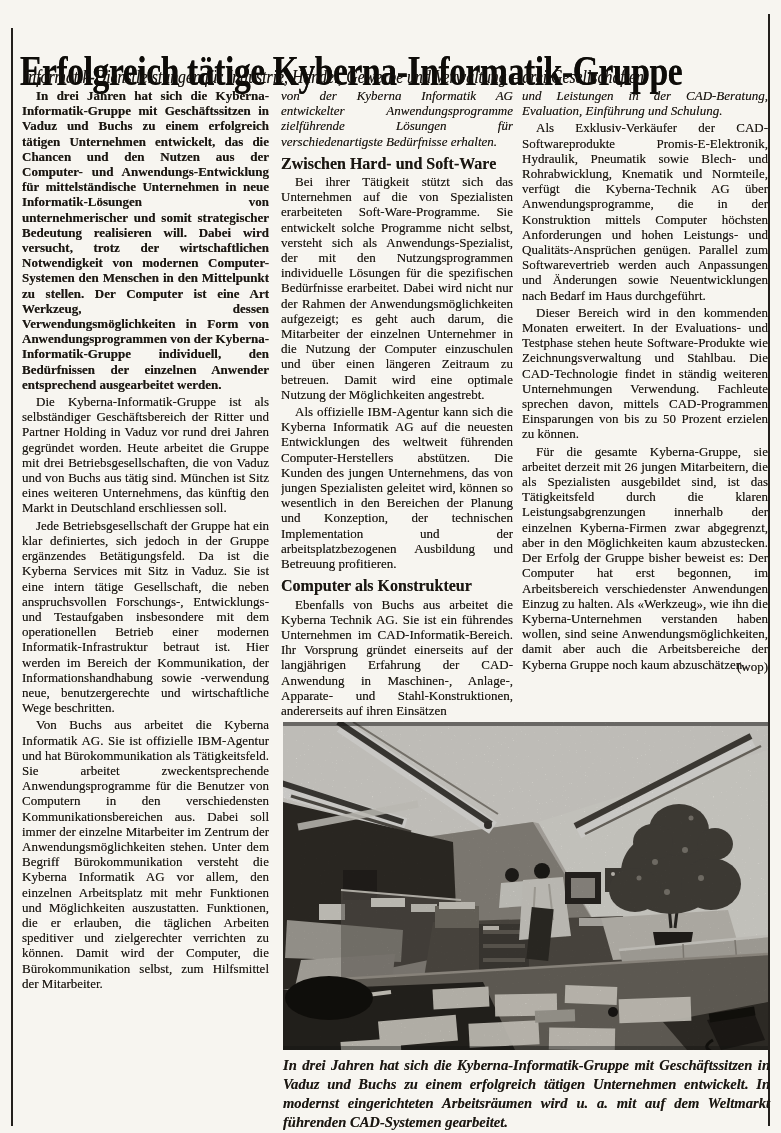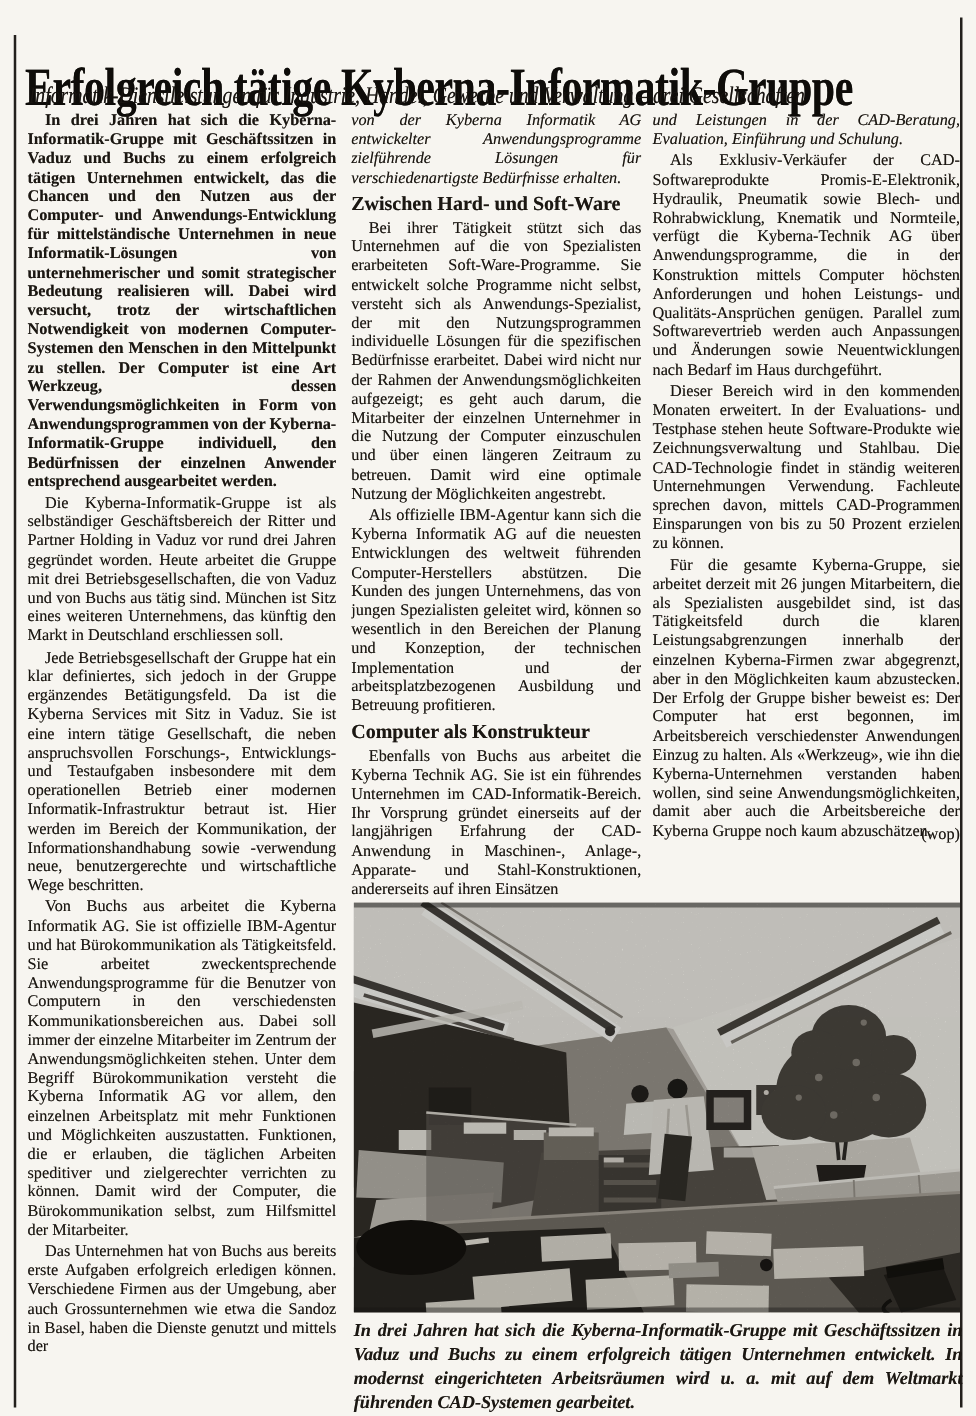--- a/index.html
+++ b/index.html
@@ -63,21 +63,20 @@
   <div id="rule-right" class="rule"></div>
 
   <h1 id="headline">Erfolgreich tätige Kyberna-Informatik-Gruppe</h1>
   <div id="subtitle">Informatik-Dienstleistungen für Industrie, Handel, Gewerbe und Verwaltung – drei Gesellschaften</div>
 
   <div id="col1" class="col">
     <p class="lead">In drei Jahren hat sich die Kyberna-Informatik-Gruppe mit Geschäftssitzen in Vaduz und Buchs zu einem erfolgreich tätigen Unternehmen entwickelt, das die Chancen und den Nutzen aus der Computer- und Anwendungs-Entwicklung für mittelständische Unternehmen in neue Informatik-Lösungen von unternehmerischer und somit strategischer Bedeutung realisieren will. Dabei wird versucht, trotz der wirtschaftlichen Notwendigkeit von modernen Computer-Systemen den Menschen in den Mittelpunkt zu stellen. Der Computer ist eine Art Werkzeug, dessen Verwendungsmöglichkeiten in Form von Anwendungsprogrammen von der Kyberna-Informatik-Gruppe individuell, den Bedürfnissen der einzelnen Anwender entsprechend ausgearbeitet werden.</p>
     <p>Die Kyberna-Informatik-Gruppe ist als selbständiger Geschäftsbereich der Ritter und Partner Holding in Vaduz vor rund drei Jahren gegründet worden. Heute arbeitet die Gruppe mit drei Betriebsgesellschaften, die von Vaduz und von Buchs aus tätig sind. München ist Sitz eines weiteren Unternehmens, das künftig den Markt in Deutschland erschliessen soll.</p>
     <p>Jede Betriebsgesellschaft der Gruppe hat ein klar definiertes, sich jedoch in der Gruppe ergänzendes Betätigungsfeld. Da ist die Kyberna Services mit Sitz in Vaduz. Sie ist eine intern tätige Gesellschaft, die neben anspruchsvollen Forschungs-, Entwicklungs- und Testaufgaben insbesondere mit dem operationellen Betrieb einer modernen Informatik-Infrastruktur betraut ist. Hier werden im Bereich der Kommunikation, der Informationshandhabung sowie -verwendung neue, benutzergerechte und wirtschaftliche Wege beschritten.</p>
     <p>Von Buchs aus arbeitet die Kyberna Informatik AG. Sie ist offizielle IBM-Agentur und hat Bürokommunikation als Tätigkeitsfeld. Sie arbeitet zweckentsprechende Anwendungsprogramme für die Benutzer von Computern in den verschiedensten Kommunikationsbereichen aus. Dabei soll immer der einzelne Mitarbeiter im Zentrum der Anwendungsmöglichkeiten stehen. Unter dem Begriff Bürokommunikation versteht die Kyberna Informatik AG vor allem, den einzelnen Arbeitsplatz mit mehr Funktionen und Möglichkeiten auszustatten. Funktionen, die er erlauben, die täglichen Arbeiten speditiver und zielgerechter verrichten zu können. Damit wird der Computer, die Bürokommunikation selbst, zum Hilfsmittel der Mitarbeiter.</p>
-    <p>Das Unternehmen hat von Buchs aus bereits erste Aufgaben erfolgreich erledigen können. Verschiedene Firmen aus der Umgebung, aber auch Grossunternehmen wie etwa die Sandoz in Basel, haben die Dienste genutzt und mittels der</p>
   </div>
 
   <div id="col2" class="col">
     <p class="cont">von der Kyberna Informatik AG entwickelter Anwendungsprogramme zielführende Lösungen für verschiedenartigste Bedürfnisse erhalten.</p>
     <h3>Zwischen Hard- und Soft-Ware</h3>
     <p>Bei ihrer Tätigkeit stützt sich das Unternehmen auf die von Spezialisten erarbeiteten Soft-Ware-Programme. Sie entwickelt solche Programme nicht selbst, versteht sich als Anwendungs-Spezialist, der mit den Nutzungsprogrammen individuelle Lösungen für die spezifischen Bedürfnisse erarbeitet. Dabei wird nicht nur der Rahmen der Anwendungsmöglichkeiten aufgezeigt; es geht auch darum, die Mitarbeiter der einzelnen Unternehmer in die Nutzung der Computer einzuschulen und über einen längeren Zeitraum zu betreuen. Damit wird eine optimale Nutzung der Möglichkeiten angestrebt.</p>
     <p>Als offizielle IBM-Agentur kann sich die Kyberna Informatik AG auf die neuesten Entwicklungen des weltweit führenden Computer-Herstellers abstützen. Die Kunden des jungen Unternehmens, das von jungen Spezialisten geleitet wird, können so wesentlich in den Bereichen der Planung und Konzeption, der technischen Implementation und der arbeitsplatzbezogenen Ausbildung und Betreuung profitieren.</p>
     <h3>Computer als Konstrukteur</h3>
     <p>Ebenfalls von Buchs aus arbeitet die Kyberna Technik AG. Sie ist ein führendes Unternehmen im CAD-Informatik-Bereich. Ihr Vorsprung gründet einerseits auf der langjährigen Erfahrung der CAD-Anwendung in Maschinen-, Anlage-, Apparate- und Stahl-Konstruktionen, andererseits auf ihren Einsätzen</p>
   </div>

